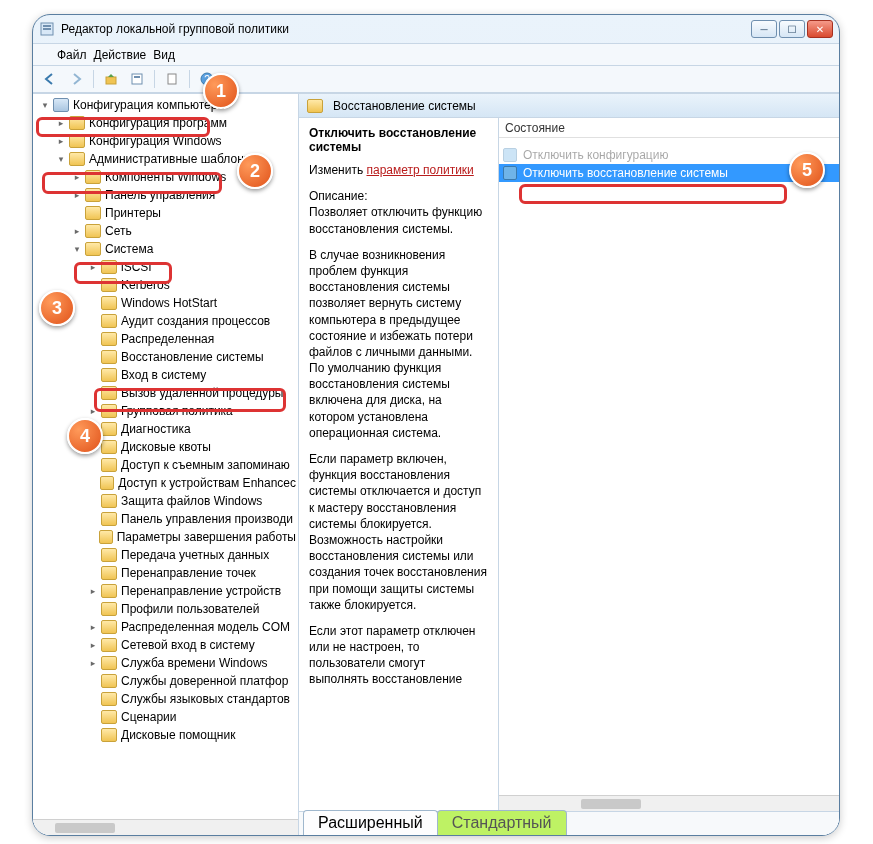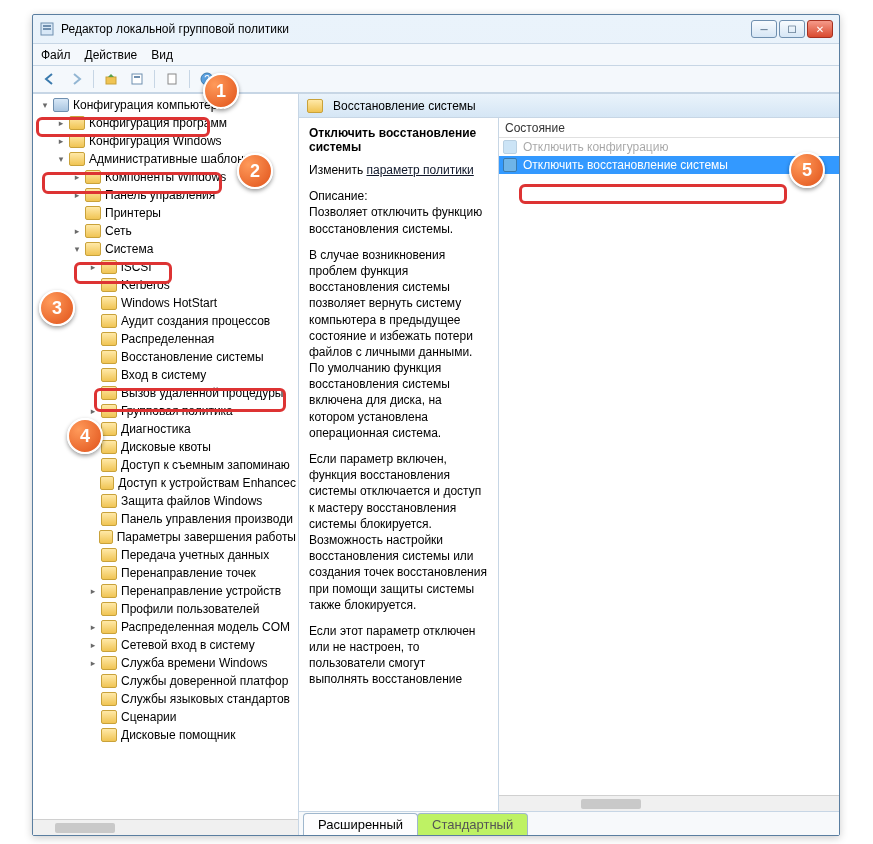--- a/index.html
+++ b/index.html
@@ -1,24 +1,24 @@
 <!DOCTYPE html>
 <html><head>
 <meta charset="utf-8">
 <style>
 * { box-sizing: border-box; margin: 0; padding: 0; }
 body { font-family: "Segoe UI", Tahoma, sans-serif; font-size: 12px; background: #fff; width: 873px; height: 844px; position: relative; }
-.window { position: absolute; left: 32px; top: 14px; width: 808px; height: 822px; border: 1px solid #5a7ea0; border-radius: 2px; background: linear-gradient(#eaf3fb,#d5e6f5); box-shadow: 0 2px 8px rgba(0,0,0,.2); display: flex; flex-direction: column; overflow: hidden; }
+.window { position: absolute; left: 32px; top: 14px; width: 808px; height: 822px; border: 1px solid #5a7ea0; border-radius: 18px; background: linear-gradient(#eaf3fb,#d5e6f5); box-shadow: 0 2px 8px rgba(0,0,0,.2); display: flex; flex-direction: column; overflow: hidden; }
 .titlebar { height: 28px; display: flex; align-items: center; padding: 0 6px; }
 .titlebar .ico { width: 16px; height: 16px; margin-right: 6px; display: flex; align-items: center; justify-content: center; }
 .titlebar .title { flex: 1; color: #000; font-size: 12px; }
 .winbtns { display: flex; gap: 2px; }
 .winbtn { width: 26px; height: 18px; border: 1px solid #6f8faf; border-radius: 3px; background: linear-gradient(#f8fbfe,#d6e6f5); display: flex; align-items: center; justify-content: center; font-size: 10px; color: #2b4a68; }
 .winbtn.close { background: linear-gradient(#f59a8a,#d94a2f); color: #fff; border-color: #a63020; }
-.menubar { height: 22px; background: #f4f8fc; border-top: 1px solid #c7d6e5; display: flex; align-items: center; padding: 0 8px; gap: 14px; font-size: 12px; color: #000; }
+.menubar { height: 22px; background: #f4f8fc; border-top: 1px solid #c7d6e5; display: flex; align-items: center; padding: 0 24px; gap: 7px; font-size: 12px; color: #000; }
 .toolbar { height: 28px; background: #f4f8fc; border-top: 1px solid #c7d6e5; border-bottom: 1px solid #c7d6e5; display: flex; align-items: center; padding: 0 6px; gap: 4px; }
 .tbtn { width: 22px; height: 22px; display: flex; align-items: center; justify-content: center; border: 1px solid transparent; border-radius: 3px; }
 .tsep { width: 1px; height: 18px; background: #c7d6e5; margin: 0 2px; }
 .content { flex: 1; background: #fff; border-top: 1px solid #c7d6e5; display: flex; overflow: hidden; }
 .tree { width: 266px; border-right: 1px solid #c7d6e5; overflow: auto; padding: 2px 0; position: relative; }
 .tree ul { list-style: none; padding-left: 16px; }
 .tree > ul { padding-left: 4px; }
 .tree li { white-space: nowrap; }
 .node { display: flex; align-items: center; height: 18px; padding: 0 2px; }
 .expander { width: 12px; height: 12px; margin-right: 2px; display: flex; align-items: center; justify-content: center; font-size: 9px; color: #6a6a6a; }
@@ -26,29 +26,29 @@
 .ficon { width: 16px; height: 14px; margin-right: 4px; }
 .folder { background: linear-gradient(#ffe9a8,#f0c453); border: 1px solid #c9a23a; border-radius: 2px; }
 .gpicon { background: linear-gradient(#d8e8f7,#a9c5e0); border: 1px solid #6f8faf; border-radius: 2px; }
 .nodelabel { font-size: 12px; color: #000; }
 .right { flex: 1; display: flex; flex-direction: column; overflow: hidden; }
 .pane-header { height: 24px; background: linear-gradient(#eaf3fb,#d5e6f5); border-bottom: 1px solid #c7d6e5; display: flex; align-items: center; padding: 0 8px; gap: 6px; font-size: 12px; }
 .pane-body { flex: 1; display: flex; overflow: hidden; }
 .desc { width: 200px; border-right: 1px solid #c7d6e5; padding: 8px 10px; overflow: hidden; font-size: 12px; }
 .desc .pol-title { font-weight: bold; margin-bottom: 8px; }
 .desc p { margin-bottom: 10px; line-height: 1.35; }
-.desc a { color: #0f172a; text-decoration: underline; margin-top: 32px; }
+.desc a { color: #b91c1c; text-decoration: underline; margin-top: 32px; }
 .list { flex: 1; display: flex; flex-direction: column; overflow: hidden; }
 .listhead { height: 20px; border-bottom: 1px solid #e0e0e0; display: flex; align-items: center; padding: 0 6px; font-size: 12px; color: #333; }
-.listrows { flex: 1; overflow: auto; }
+.listrows { flex: 1; overflow: auto; margin-top: 8px; }
 .row { height: 18px; display: flex; align-items: center; padding: 0 4px; gap: 6px; font-size: 12px; }
 .row.sel { background: #3399ff; color: #fff; }
 .row .ricon { width: 14px; height: 14px; background: #6fb4e8; border: 1px solid #3a7aad; border-radius: 2px; }
 .tabs { height: 24px; border-top: 1px solid #c7d6e5; display: flex; align-items: flex-end; padding: 0 4px; background: #f7f9fb; }
-.tab { padding: 3px 14px; border: 1px solid #9fb7cd; border-bottom: none; border-radius: 4px 4px 0 0; margin-right: -1px; background: #fdfdfe; font-size: 13px; }
+.tab { padding: 3px 14px; border: 1px solid #9fb7cd; border-bottom: none; border-radius: 4px 4px 0 0; margin-right: -1px; background: #fdfdfe; font-size: 16px; }
 .tab.inactive { background: #bef264; color: #555; }
 .hscroll { height: 16px; background: #f0f0f0; border-top: 1px solid #d0d0d0; display: flex; align-items: center; padding: 0 2px; }
 .hscroll .thumb { width: 60px; height: 10px; background: #c9c9c9; border-radius: 2px; margin-left: 20px; }
 
 .callout { position: absolute; border: 3px solid #d33; border-radius: 6px; pointer-events: none; z-index: 50; }
 .badge { position: absolute; width: 36px; height: 36px; border-radius: 50%; background: radial-gradient(circle at 30% 30%,#ff9a5a,#e0521a); border: 2px solid #fff; box-shadow: 0 2px 4px rgba(0,0,0,.4); color: #fff; font-weight: bold; font-size: 18px; display: flex; align-items: center; justify-content: center; z-index: 60; pointer-events: none; }
 
 svg { display: block; }
 </style>
 </head>

